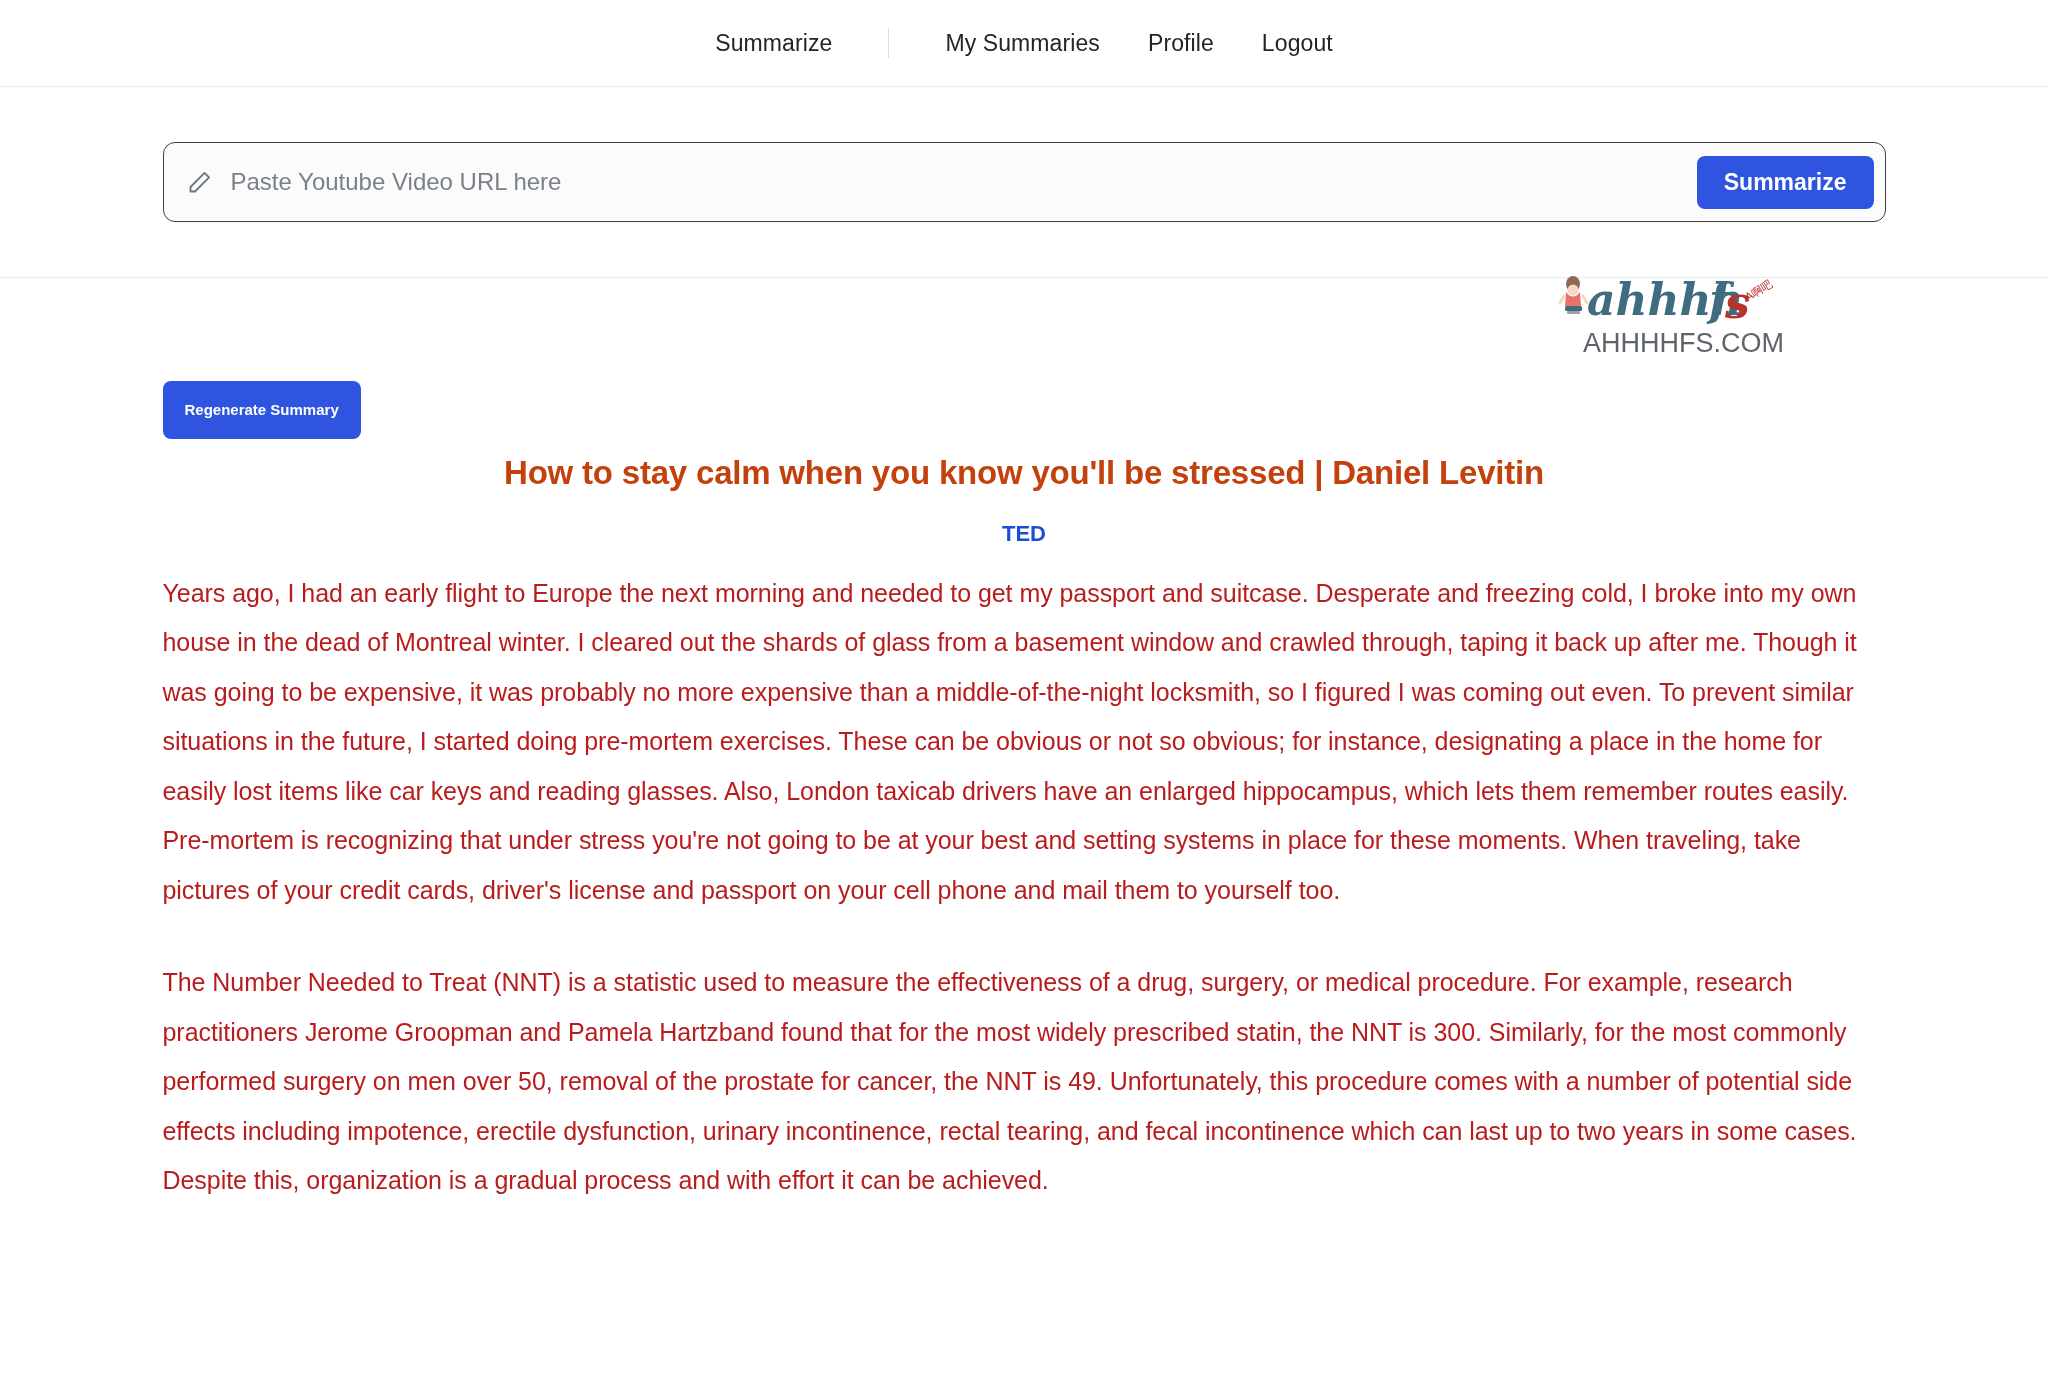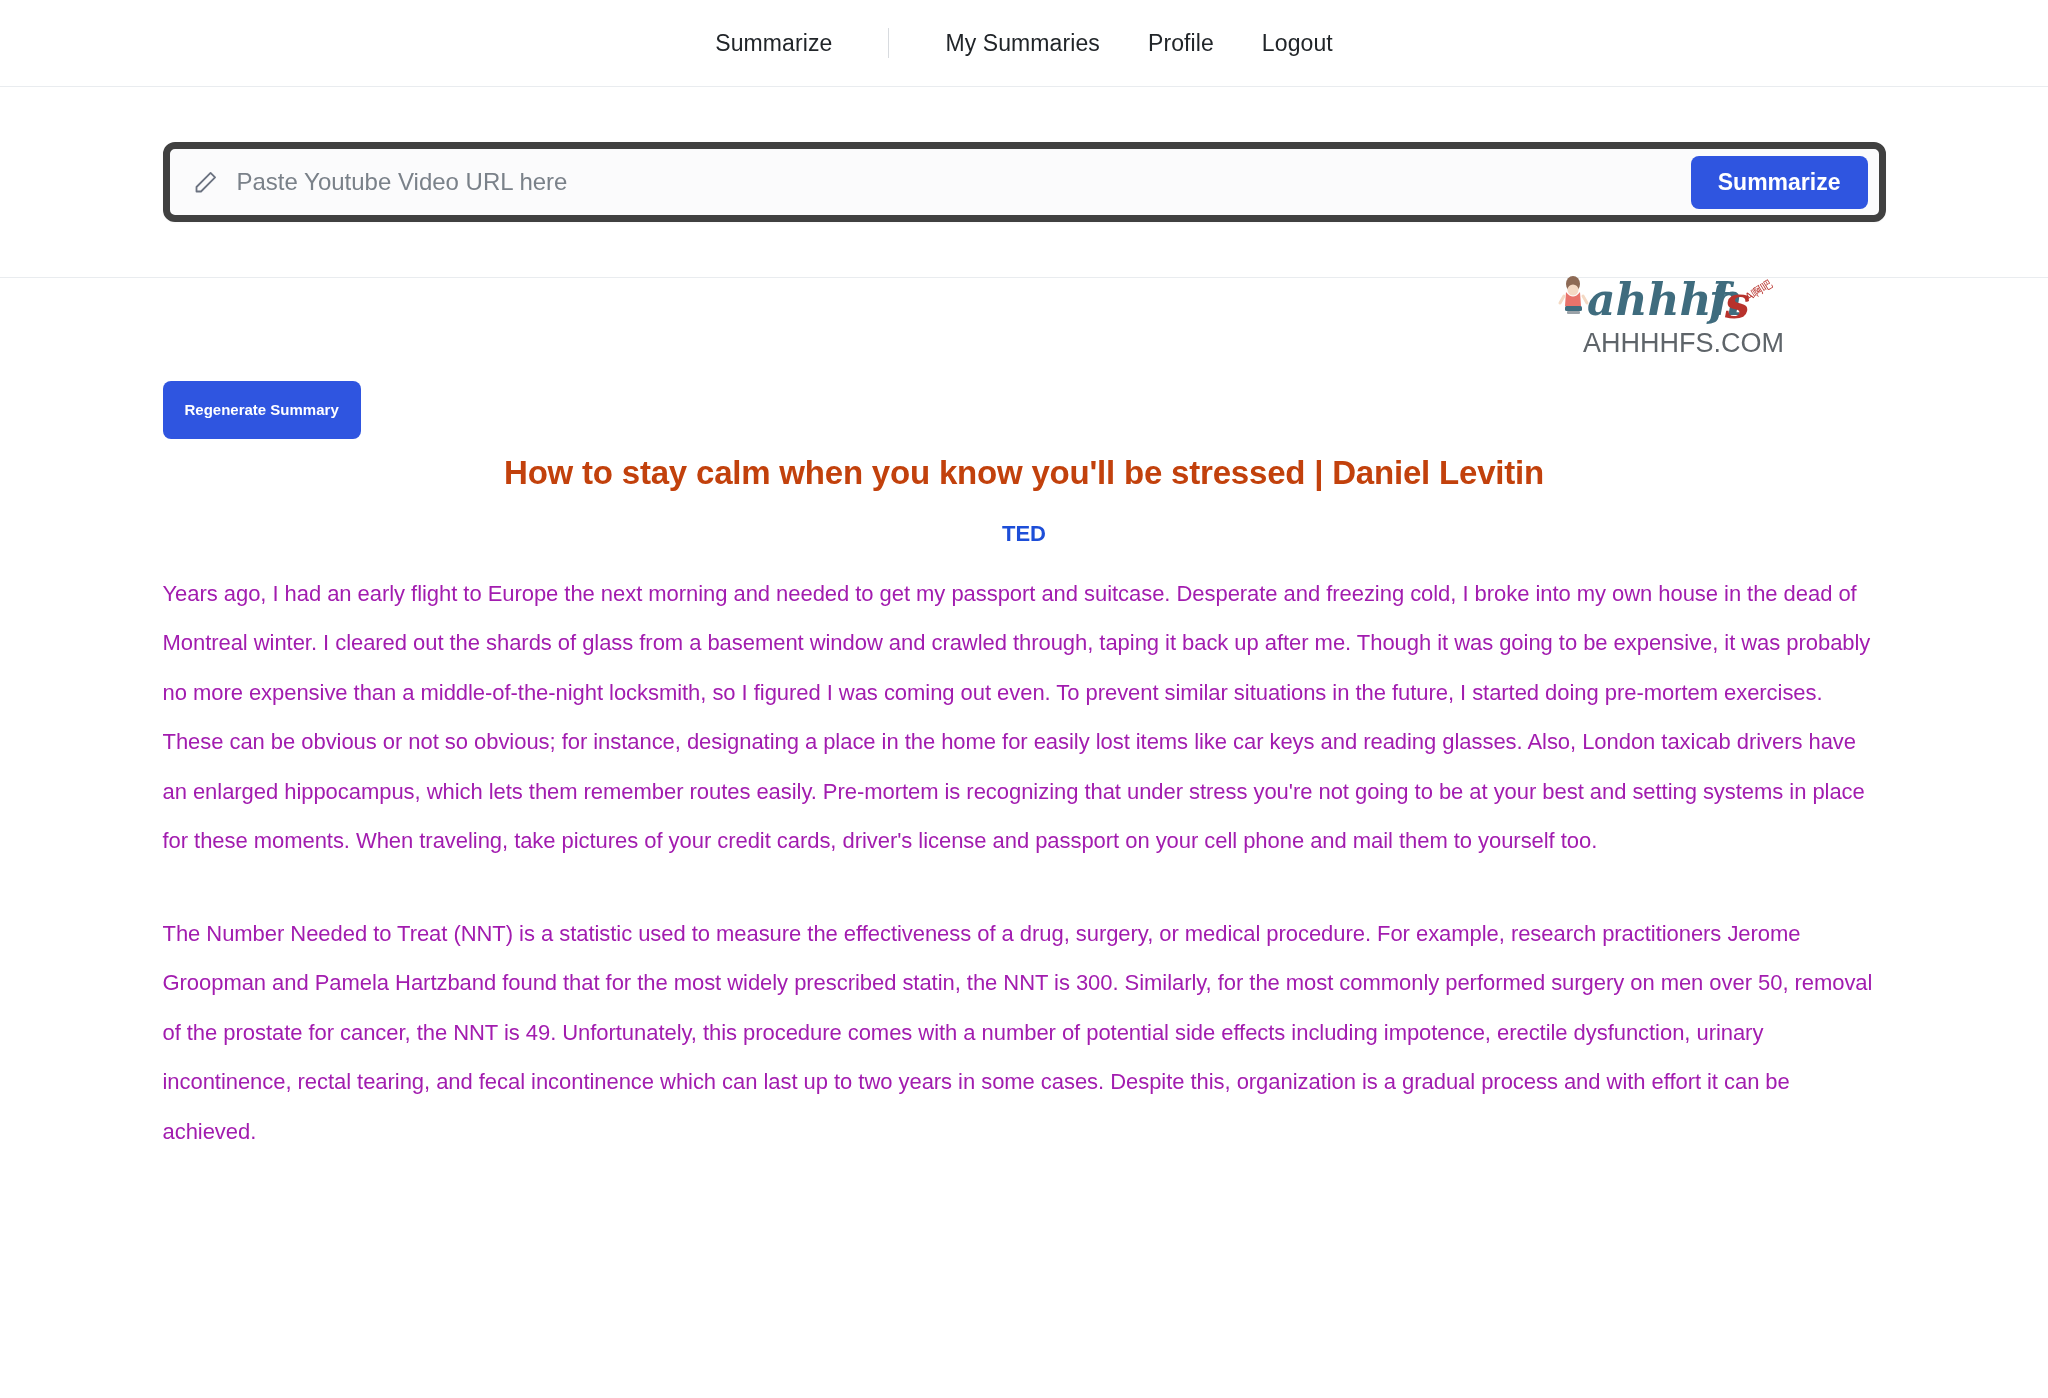--- a/index.html
+++ b/index.html
@@ -53,21 +53,21 @@
     border-bottom: 1px solid #e9ecef;
     display: flex;
     align-items: center;
     justify-content: center;
     background: #fff;
   }
   .search-card {
     width: 1723px;
     height: 80px;
     background: #fbfbfc;
-    border: 7px solid #404040;
+    border: 1px solid #404040;
     border-radius: 12px;
     display: flex;
     align-items: center;
     padding: 0 11px 0 22px;
     box-shadow: 0 1px 2px rgba(16,24,40,0.03);
   }
   .pencil-icon {
     width: 27px;
     height: 27px;
     flex: 0 0 auto;
@@ -134,23 +134,23 @@
     letter-spacing: -0.2px;
   }
   .video-channel {
     text-align: center;
     font-size: 22px;
     font-weight: 700;
     color: #1d4ed8;
     margin: 26px 0 0 0;
   }
   .summary-para {
-    font-size: 22px;
+    font-size: 25px;
     line-height: 49.5px;
-    color: #a21caf;
+    color: #b91c1c;
     margin: 22px 0 0 0;
     text-align: left;
     letter-spacing: -0.05px;
   }
   .summary-para + .summary-para { margin-top: 43px; }
 
   
   .watermark {
     position: absolute;
     right: 84px;

